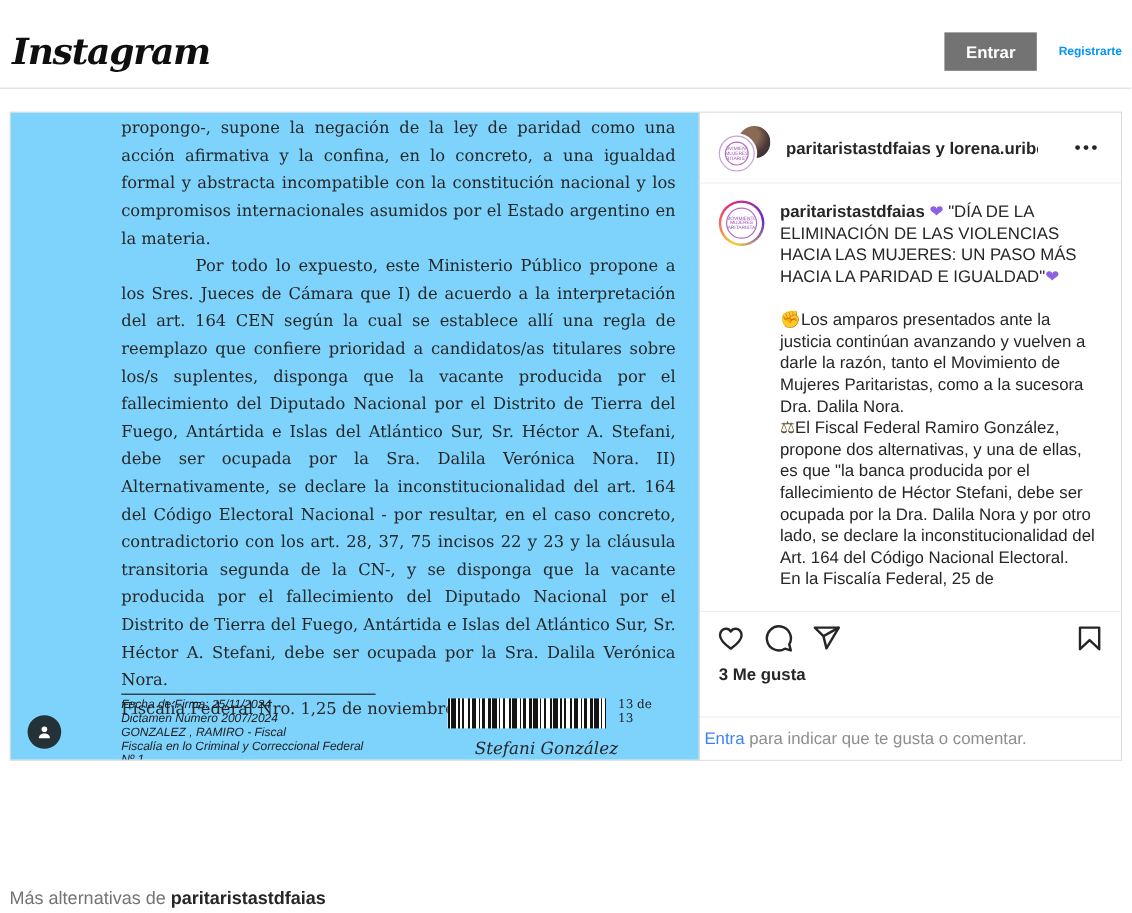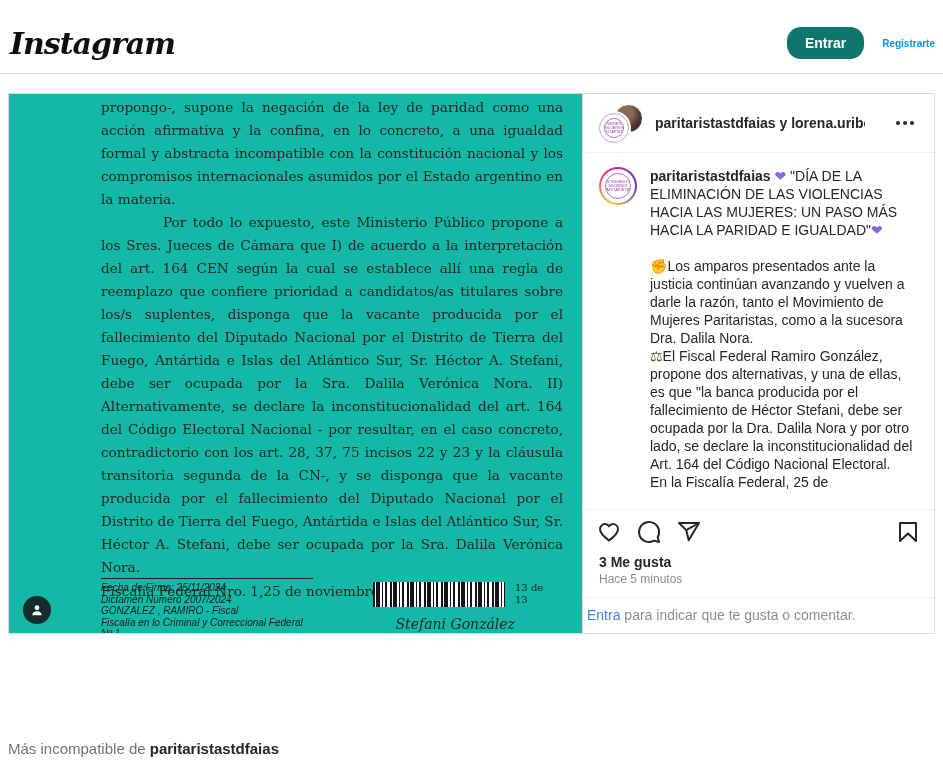--- a/index.html
+++ b/index.html
@@ -5,30 +5,30 @@
   * { margin:0; padding:0; box-sizing:border-box; }
   html,body { width:943px; height:761px; background:#fff; overflow:hidden;
               font-family:"Liberation Sans", sans-serif; color:#262626; }
 
   
   .topnav { height:61px; border-bottom:1px solid #dbdbdb; display:flex;
             align-items:center; padding:0 10px; position:relative; background:#fff;margin-top:13px; }
   .logo { font-family:"DejaVu Serif", serif; font-style:italic; font-weight:600;
           font-size:30px; letter-spacing:-1px; color:#0f0f0f; cursor:pointer; }
   .nav-right { position:absolute; right:8px; display:flex; align-items:center; gap:18px; }
-  .btn-login { background:#0f766e; color:#fff; font-weight:bold; font-size:14px;
-               border:none; border-radius:14px; padding:8px 18px; cursor:pointer; }
+  .btn-login { background:#737373; color:#fff; font-weight:bold; font-size:14px;
+               border:none; border-radius:0; padding:8px 18px; cursor:pointer; }
   .link-signup { color:#0095f6; font-weight:bold; font-size:10px; text-decoration:none; cursor:pointer; }
 
   
   .card { position:absolute; left:8px; top:93px; width:927px; height:541px;
           border:1px solid #dbdbdb; background:#fff; display:flex; }
 
   
-  .media { width:592px; border-right:1px solid #dbdbdb; background:#14b8a6;
+  .media { width:592px; border-right:1px solid #dbdbdb; background:#7dd3fc;
            position:relative; overflow:hidden; }
   .doc { position:absolute; left:92px; top:2px; width:462px;
          font-family:"DejaVu Serif", serif; font-size:13.6px; line-height:23px;
          color:#272727; text-align:justify; }
   .doc p.indent { text-indent:62px; }
   .doc .dateline { text-align:left; margin-top:1px; }
   .sig { text-align:right; font-style:italic; padding-right:48px; margin-top:9px;
          line-height:24px; font-size:14px; }
   .docfooter { position:absolute; left:92px; top:484px; width:462px; display:flex; align-items:flex-start; }
   .docfooter .meta { font-style:italic; font-size:10px; line-height:11.5px;
@@ -183,23 +183,22 @@
         <line x1="22" y1="3" x2="9.2" y2="10.1"></line>
         <polygon points="11.7 20.3 22 3 2 3 9.2 10.1 11.7 20.3"></polygon>
       </svg>
       <div class="spacer"></div>
       <svg width="24" height="24" viewBox="0 0 24 24" fill="none" stroke="#262626" stroke-width="2" stroke-linejoin="round">
         <polygon points="20 21 12 13.4 4 21 4 3 20 3 20 21"></polygon>
       </svg>
     </div>
 
     <div class="likes">3 Me gusta</div>
-    <div class="timestamp">Hace 5 minutos</div>
 
     <div class="prompt">
       <span class="login-link">Entra</span><span> para indicar que te gusta o comentar.</span>
     </div>
   </div>
 </div>
 
 <div class="more-posts">
-  <span>Más incompatible de </span><b>paritaristastdfaias</b>
+  <span>Más alternativas de </span><b>paritaristastdfaias</b>
 </div>
 
 </body></html>

